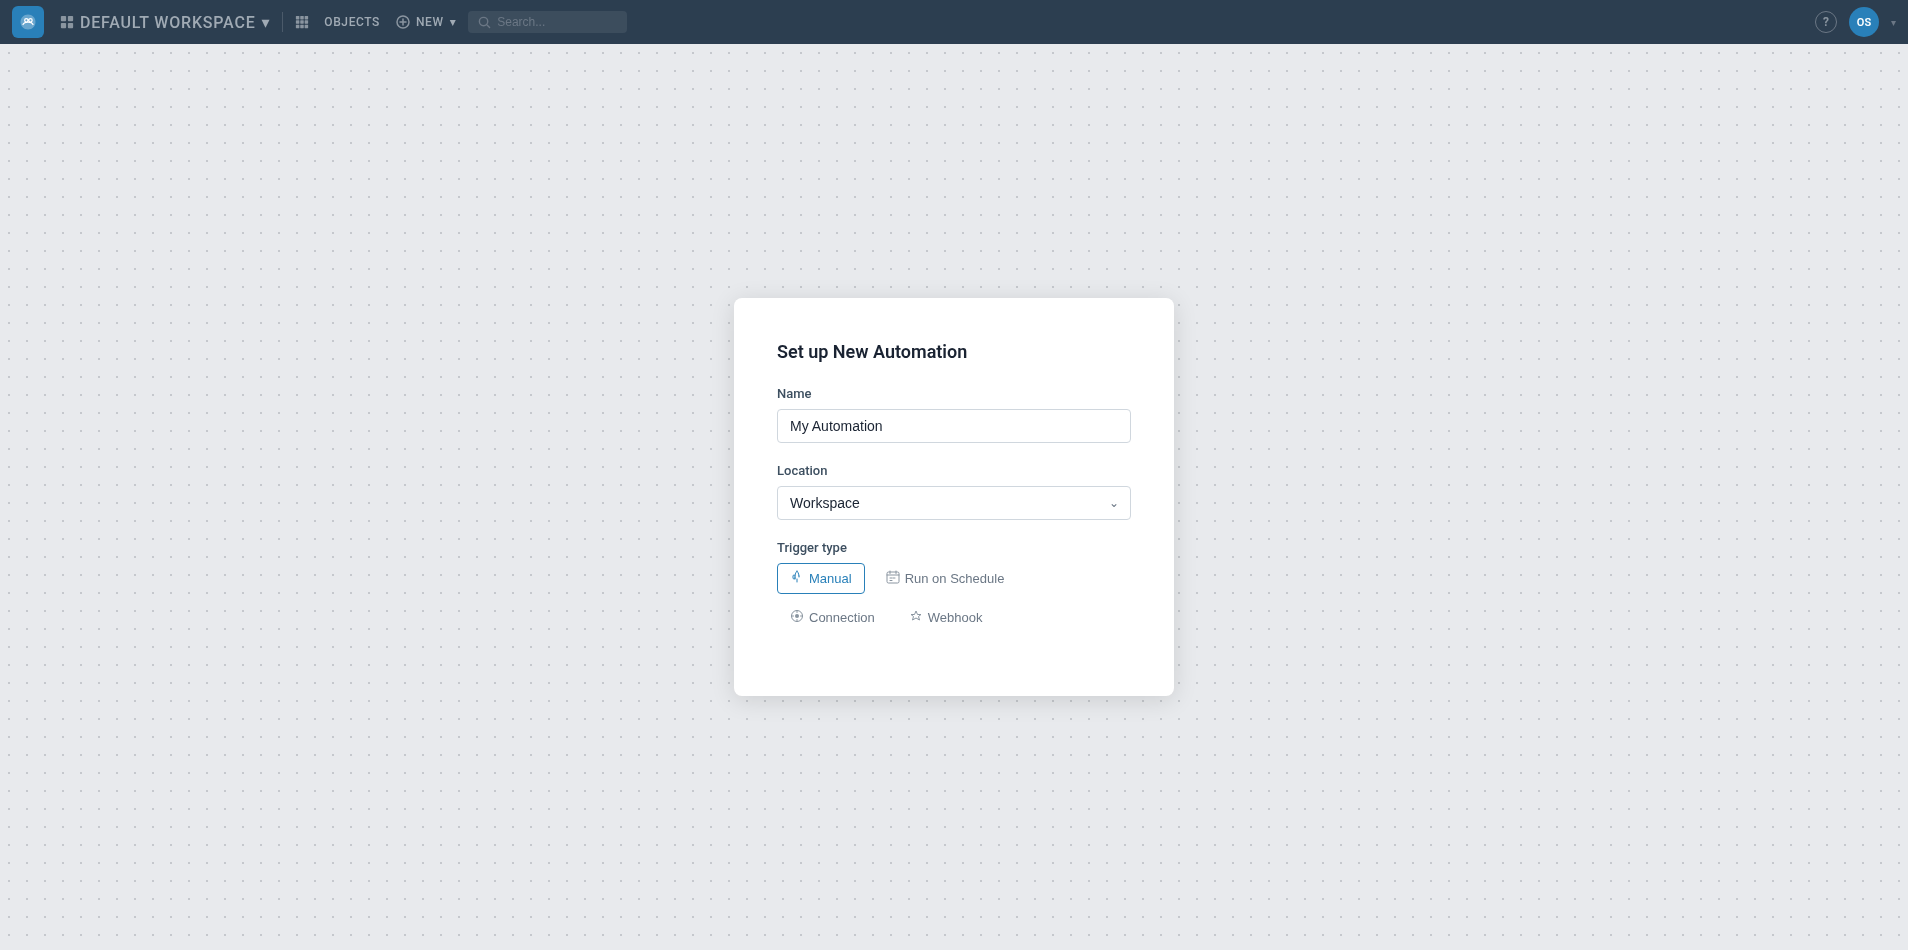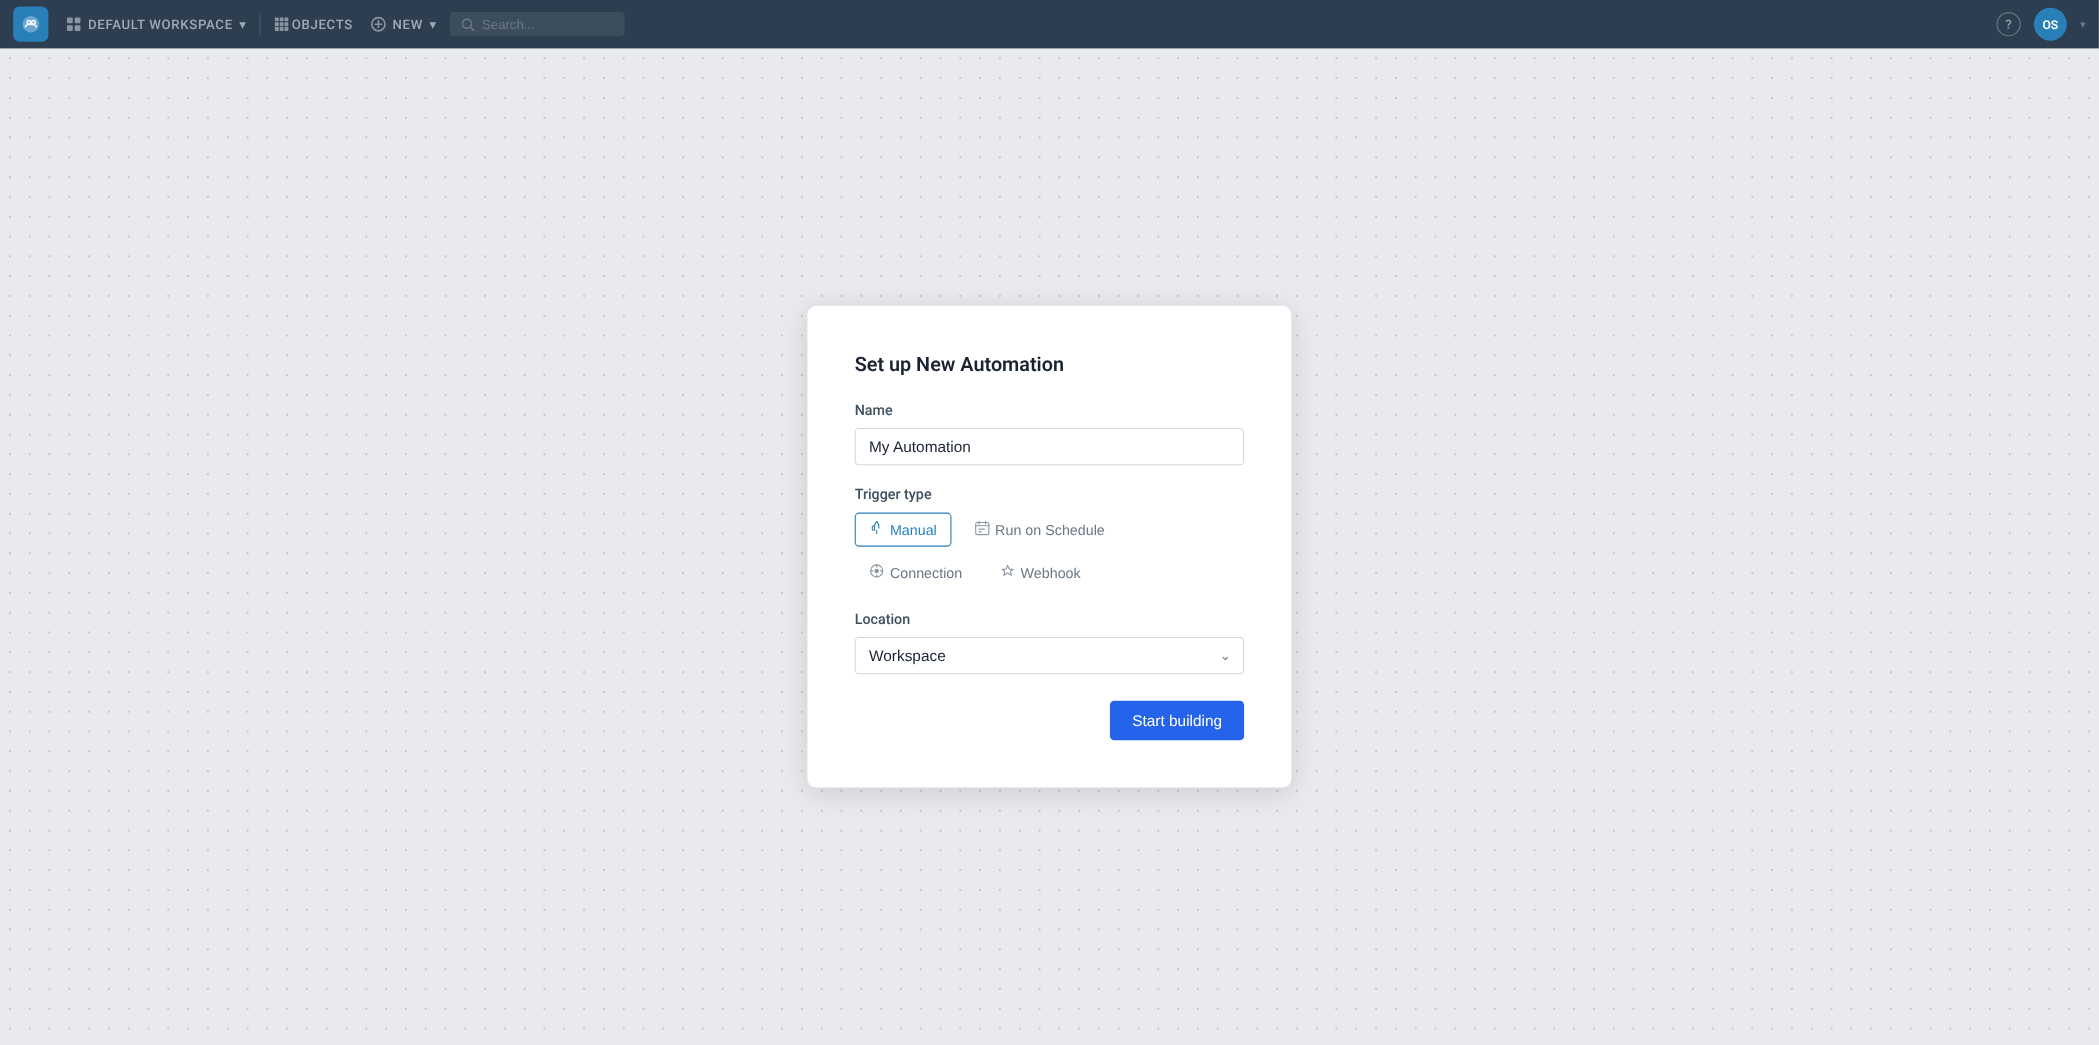--- a/index.html
+++ b/index.html
@@ -55,21 +55,21 @@
 
     .navbar-logo svg {
       width: 20px;
       height: 20px;
     }
 
     .navbar-workspace {
       display: flex;
       align-items: center;
       color: #a0aab4;
-      font-size: 12px;
+      font-size: 16px;
       font-weight: 500;
       letter-spacing: 0.05em;
       cursor: pointer;
       padding: 4px 8px;
       border-radius: 4px;
       gap: 6px;
     }
 
     .navbar-divider {
       width: 1px;
@@ -81,21 +81,21 @@
     .navbar-objects {
       display: flex;
       align-items: center;
       color: #a0aab4;
       font-size: 12px;
       font-weight: 500;
       letter-spacing: 0.05em;
       cursor: pointer;
       padding: 4px 8px;
       border-radius: 4px;
-      gap: 2px;
+      gap: 15px;
     }
 
     .navbar-new {
       display: flex;
       align-items: center;
       color: #a0aab4;
       font-size: 12px;
       font-weight: 500;
       letter-spacing: 0.05em;
       cursor: pointer;
@@ -358,20 +358,30 @@
   <div class="dialog-card">
 
     <h2 class="dialog-title">Set up New Automation</h2>
 
     <div class="form-group">
       <label class="form-label">Name</label>
       <input class="form-input" type="text" value="My Automation" style="">
     </div>
 
     <div class="form-group">
+      <label class="form-label">Location</label>
+      <div class="form-select-wrapper">
+        <select class="form-select">
+          <option value="workspace" selected="">Workspace</option>
+        </select>
+        <span class="select-chevron">⌄</span>
+      </div>
+    </div>
+
+    <div class="form-group">
       <label class="form-label">Trigger type</label>
       <div class="trigger-group">
 
         <button class="trigger-btn active">
           <span class="trigger-icon">
             <svg width="14" height="14" viewBox="0 0 14 14" fill="none">
               <path d="M7 1C7 1 5 3 5 6v2M7 1C7 1 9 3 9 6M5 8c0 .6-.4 1-1 1s-1-.4-1-1V6c0-.6.4-1 1-1s1 .4 1 1m0 2v1m4-3v1M7 9v3" stroke="#2980b9" stroke-width="1" stroke-linecap="round"></path>
             </svg>
           </span>
           <span>Manual</span>
@@ -403,28 +413,15 @@
             <svg width="14" height="14" viewBox="0 0 14 14" fill="none">
               <path d="M7 2L8.5 5.5H12L9.5 7.5L10.5 11L7 9L3.5 11L4.5 7.5L2 5.5H5.5L7 2Z" stroke="#8a95a0" stroke-width="1" stroke-linejoin="round"></path>
             </svg>
           </span>
           <span>Webhook</span>
         </button>
 
       </div>
     </div>
 
-    <div class="form-group">
-      <label class="form-label">Location</label>
-      <div class="form-select-wrapper">
-        <select class="form-select">
-          <option value="workspace" selected="">Workspace</option>
-        </select>
-        <span class="select-chevron">⌄</span>
-      </div>
-    </div>
-
-    <div class="dialog-footer">
-      <button class="btn-primary">Start building</button>
-    </div>
 
   </div>
 </div>
 
 </body></html>

